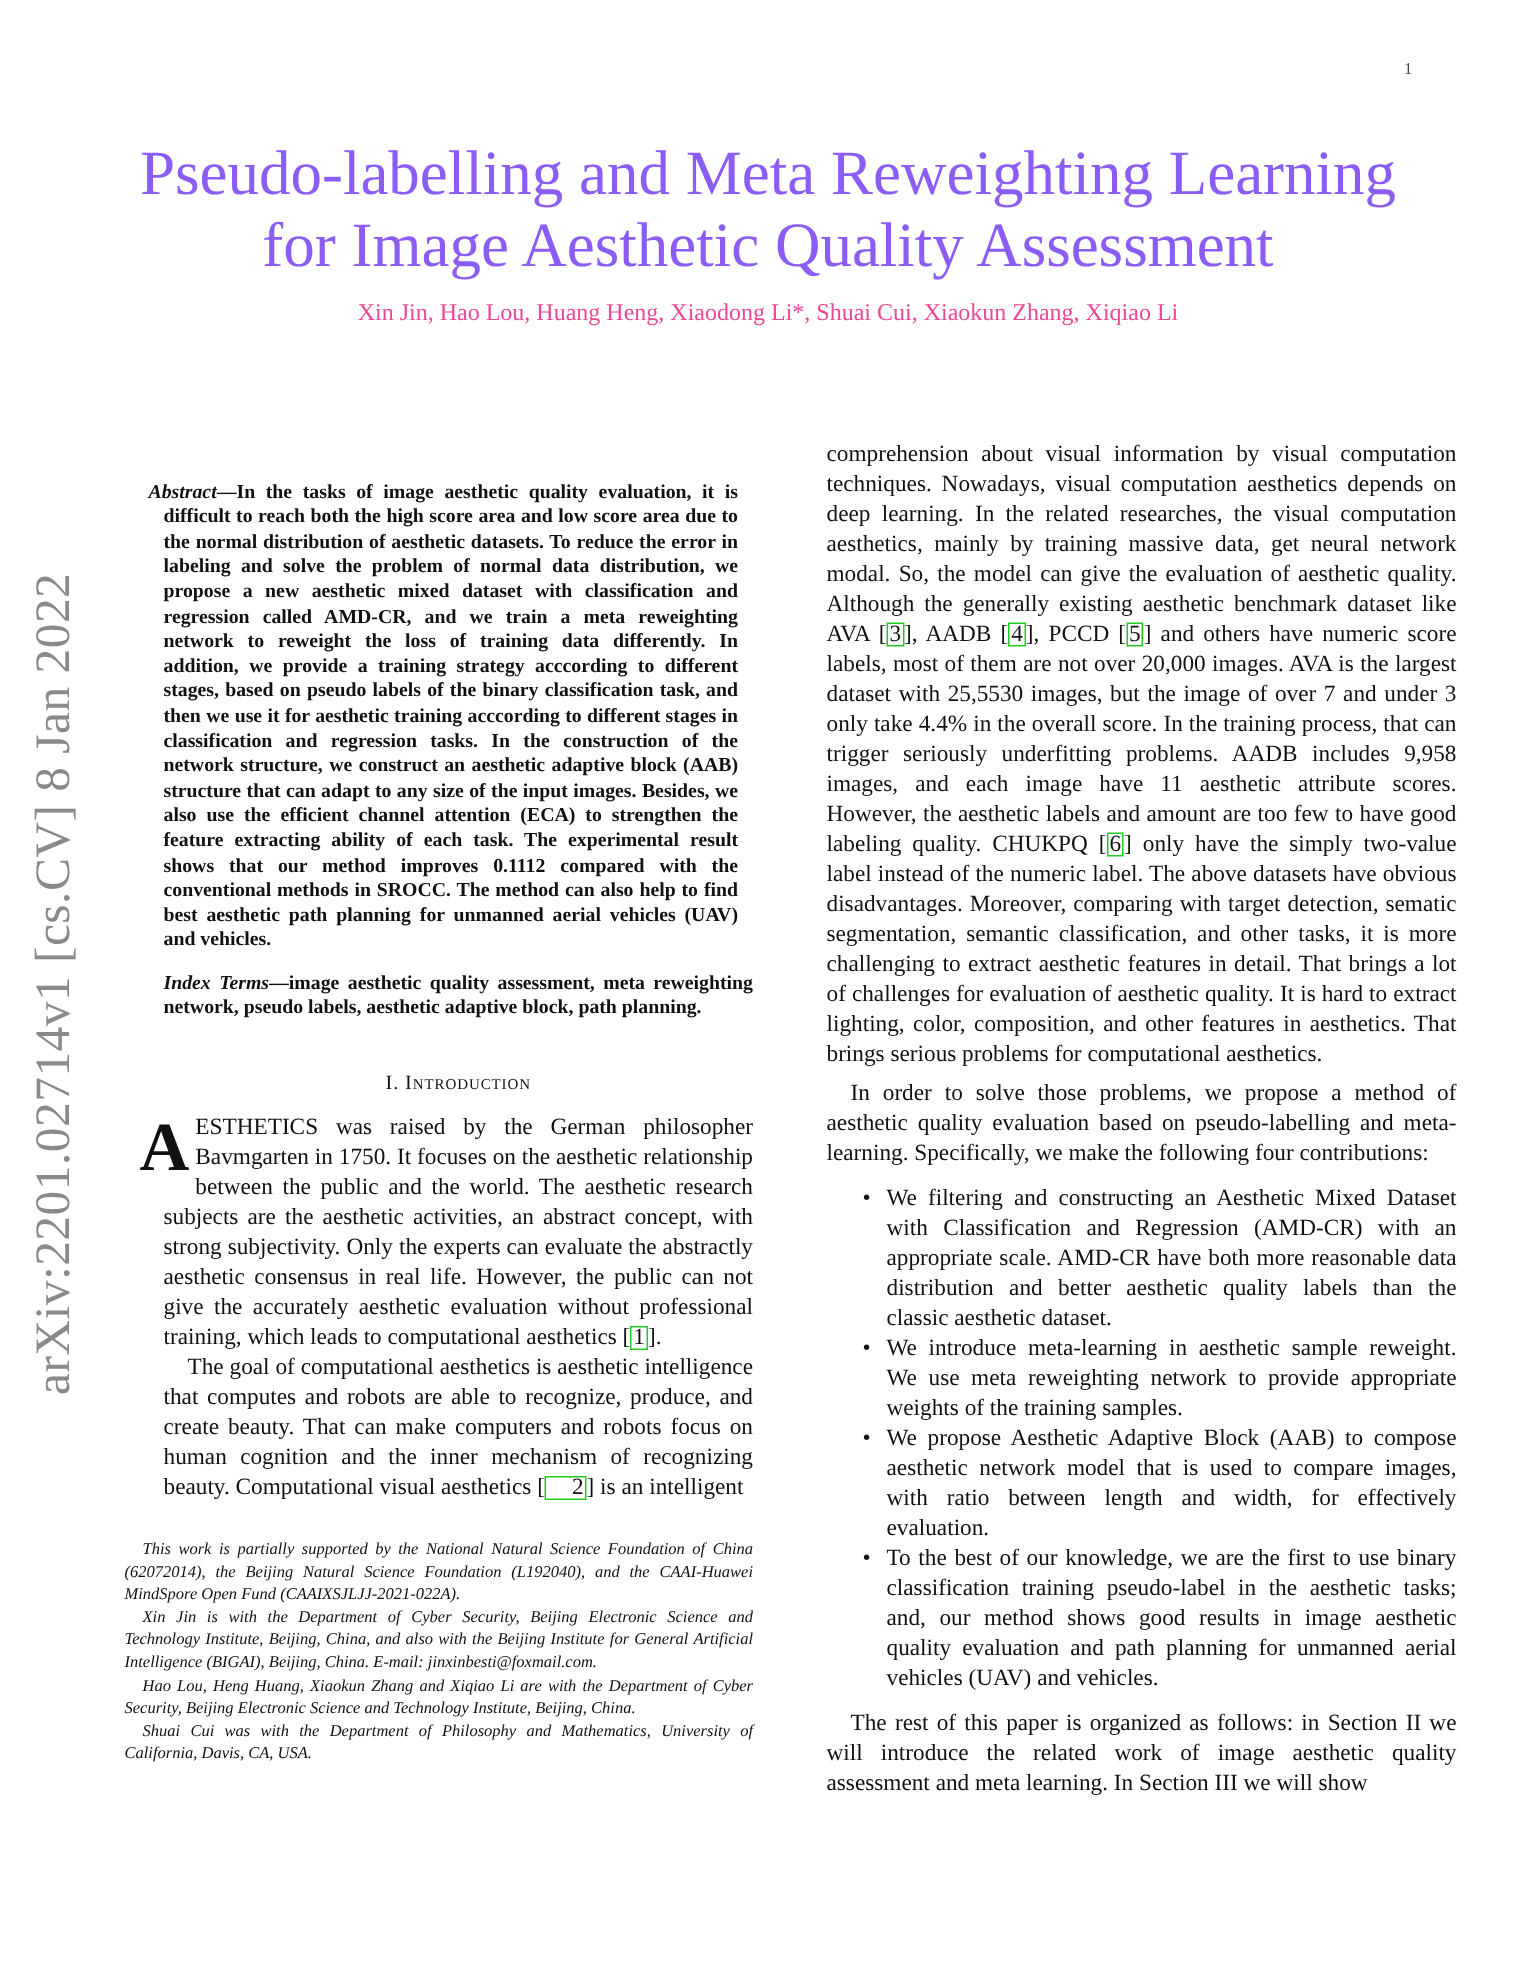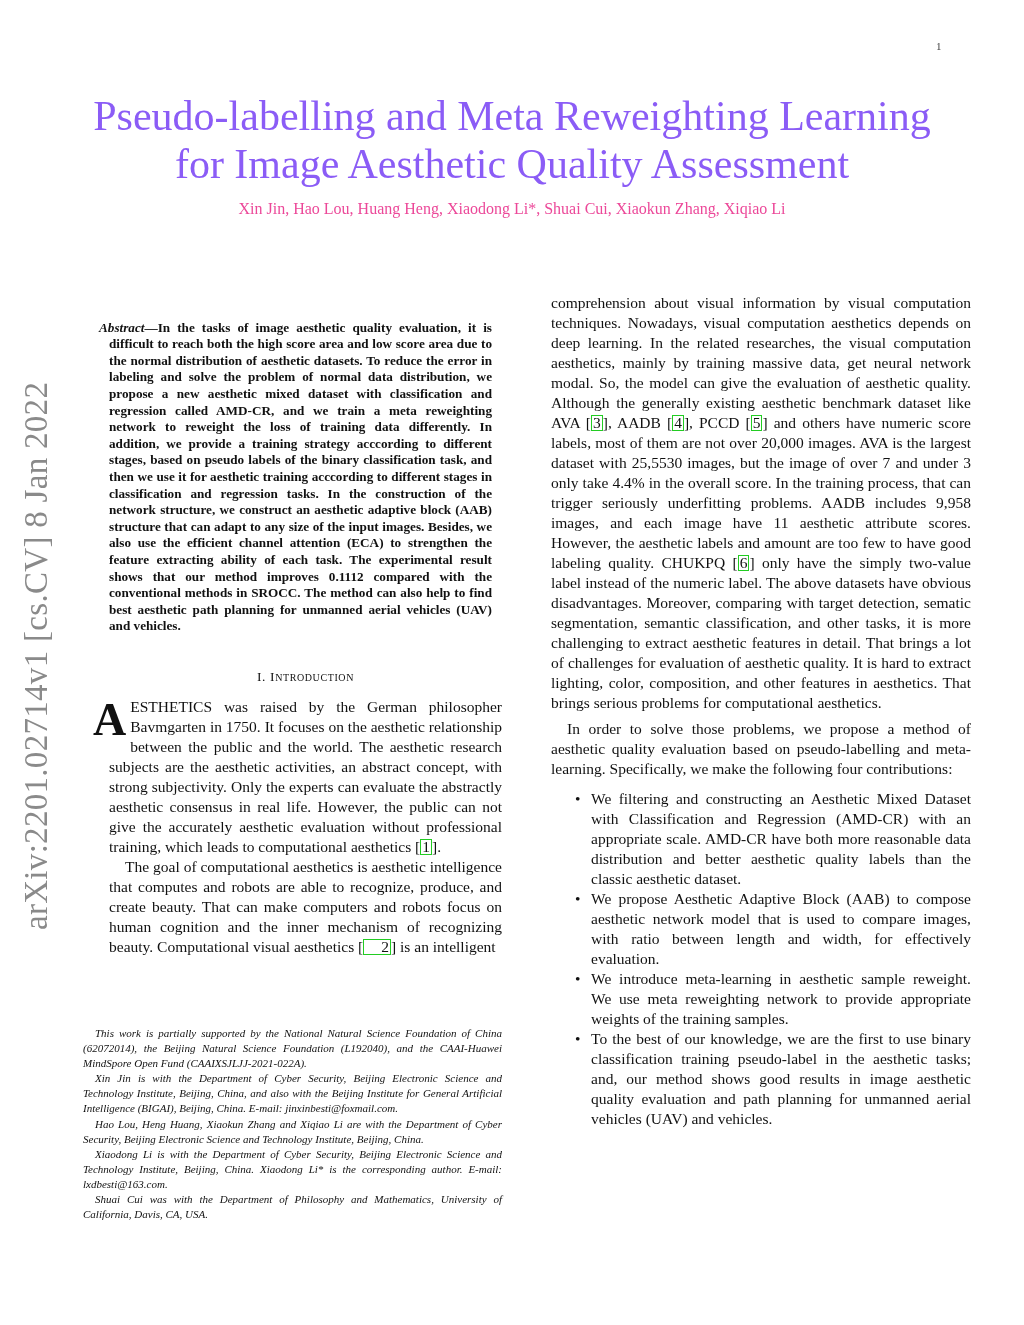--- a/index.html
+++ b/index.html
@@ -48,49 +48,52 @@
 <div class="authors">Xin Jin, Hao Lou, Huang Heng, Xiaodong Li*, Shuai Cui, Xiaokun Zhang, Xiqiao Li</div>
 
 <div class="col col-left">
   <div class="abstract">
     <span style="display:inline-block;width:0;"></span><span style="padding-left:0;margin-left:-10px;"></span>
     <p style="text-indent:-10px;margin-left:0;">
       <span class="lbl">Abstract</span><span>—In the tasks of image aesthetic quality evaluation, it is difficult to reach both the high score area and low score area due to the normal distribution of aesthetic datasets. To reduce the error in labeling and solve the problem of normal data distribution, we propose a new aesthetic mixed dataset with classification and regression called AMD-CR, and we train a meta reweighting network to reweight the loss of training data differently. In addition, we provide a training strategy acccording to different stages, based on pseudo labels of the binary classification task, and then we use it for aesthetic training acccording to different stages in classification and regression tasks. In the construction of the network structure, we construct an aesthetic adaptive block (AAB) structure that can adapt to any size of the input images. Besides, we also use the efficient channel attention (ECA) to strengthen the feature extracting ability of each task. The experimental result shows that our method improves 0.1112 compared with the conventional methods in SROCC. The method can also help to find best aesthetic path planning for unmanned aerial vehicles (UAV) and vehicles.</span>
     </p>
   </div>
 
+  <div class="index-terms">
+    <span class="lbl">Index Terms</span><span>—image aesthetic quality assessment, meta reweighting network, pseudo labels, aesthetic adaptive block, path planning.</span>
+  </div>
 
   <div class="section-head">
     <span>I. </span><span>I</span><span class="sc">NTRODUCTION</span>
   </div>
 
   <p class="body-text">
     <span class="dropcap">A</span><span>ESTHETICS was raised by the German philosopher Bavmgarten in 1750. It focuses on the aesthetic relationship between the public and the world. The aesthetic research subjects are the aesthetic activities, an abstract concept, with strong subjectivity. Only the experts can evaluate the abstractly aesthetic consensus in real life. However, the public can not give the accurately aesthetic evaluation without professional training, which leads to computational aesthetics </span>[<span class="ref">1</span>]<span>.</span>
   </p>
 
   <p class="body-text indent">
     <span>The goal of computational aesthetics is aesthetic intelligence that computes and robots are able to recognize, produce, and create beauty. That can make computers and robots focus on human cognition and the inner mechanism of recognizing beauty. Computational visual aesthetics </span>[<span class="ref">2</span>]<span> is an intelligent</span>
   </p>
 </div>
 
 <div class="footnotes">
   <p>This work is partially supported by the National Natural Science Foundation of China (62072014), the Beijing Natural Science Foundation (L192040), and the CAAI-Huawei MindSpore Open Fund (CAAIXSJLJJ-2021-022A).</p>
   <p>Xin Jin is with the Department of Cyber Security, Beijing Electronic Science and Technology Institute, Beijing, China, and also with the Beijing Institute for General Artificial Intelligence (BIGAI), Beijing, China. E-mail: jinxinbesti@foxmail.com.</p>
   <p>Hao Lou, Heng Huang, Xiaokun Zhang and Xiqiao Li are with the Department of Cyber Security, Beijing Electronic Science and Technology Institute, Beijing, China.</p>
-  <p>Xiaodong Li is with the Department of Cyber Security, Beijing Electronic Science and Technology Institute, Beijing, China. Xiaodong Li* is the corresponding author. E-mail: lxdbesti@163.com.</p>
   <p>Shuai Cui was with the Department of Philosophy and Mathematics, University of California, Davis, CA, USA.</p>
 </div>
 
 <div class="col col-right">
   <p class="body-text">
     <span>comprehension about visual information by visual computation techniques. Nowadays, visual computation aesthetics depends on deep learning. In the related researches, the visual computation aesthetics, mainly by training massive data, get neural network modal. So, the model can give the evaluation of aesthetic quality. Although the generally existing aesthetic benchmark dataset like AVA </span>[<span class="ref">3</span>]<span>, AADB </span>[<span class="ref">4</span>]<span>, PCCD </span>[<span class="ref">5</span>]<span> and others have numeric score labels, most of them are not over 20,000 images. AVA is the largest dataset with 25,5530 images, but the image of over 7 and under 3 only take 4.4% in the overall score. In the training process, that can trigger seriously underfitting problems. AADB includes 9,958 images, and each image have 11 aesthetic attribute scores. However, the aesthetic labels and amount are too few to have good labeling quality. CHUKPQ </span>[<span class="ref">6</span>]<span> only have the simply two-value label instead of the numeric label. The above datasets have obvious disadvantages. Moreover, comparing with target detection, sematic segmentation, semantic classification, and other tasks, it is more challenging to extract aesthetic features in detail. That brings a lot of challenges for evaluation of aesthetic quality. It is hard to extract lighting, color, composition, and other features in aesthetics. That brings serious problems for computational aesthetics.</span>
   </p>
 
   <p class="body-text indent para-gap">In order to solve those problems, we propose a method of aesthetic quality evaluation based on pseudo-labelling and meta-learning. Specifically, we make the following four contributions:</p>
 
   <ul class="bullets">
     <li>We filtering and constructing an Aesthetic Mixed Dataset with Classification and Regression (AMD-CR) with an appropriate scale. AMD-CR have both more reasonable data distribution and better aesthetic quality labels than the classic aesthetic dataset.</li>
+    <li>We introduce meta-learning in aesthetic sample reweight. We use meta reweighting network to provide appropriate weights of the training samples.</li>
     <li>We propose Aesthetic Adaptive Block (AAB) to compose aesthetic network model that is used to compare images, with ratio between length and width, for effectively evaluation.</li>
-    <li>We introduce meta-learning in aesthetic sample reweight. We use meta reweighting network to provide appropriate weights of the training samples.</li>
     <li>To the best of our knowledge, we are the first to use binary classification training pseudo-label in the aesthetic tasks; and, our method shows good results in image aesthetic quality evaluation and path planning for unmanned aerial vehicles (UAV) and vehicles.</li>
   </ul>
 
+  <p class="body-text indent">The rest of this paper is organized as follows: in Section II we will introduce the related work of image aesthetic quality assessment and meta learning. In Section III we will show</p>
 </div>
 
 </body></html>

